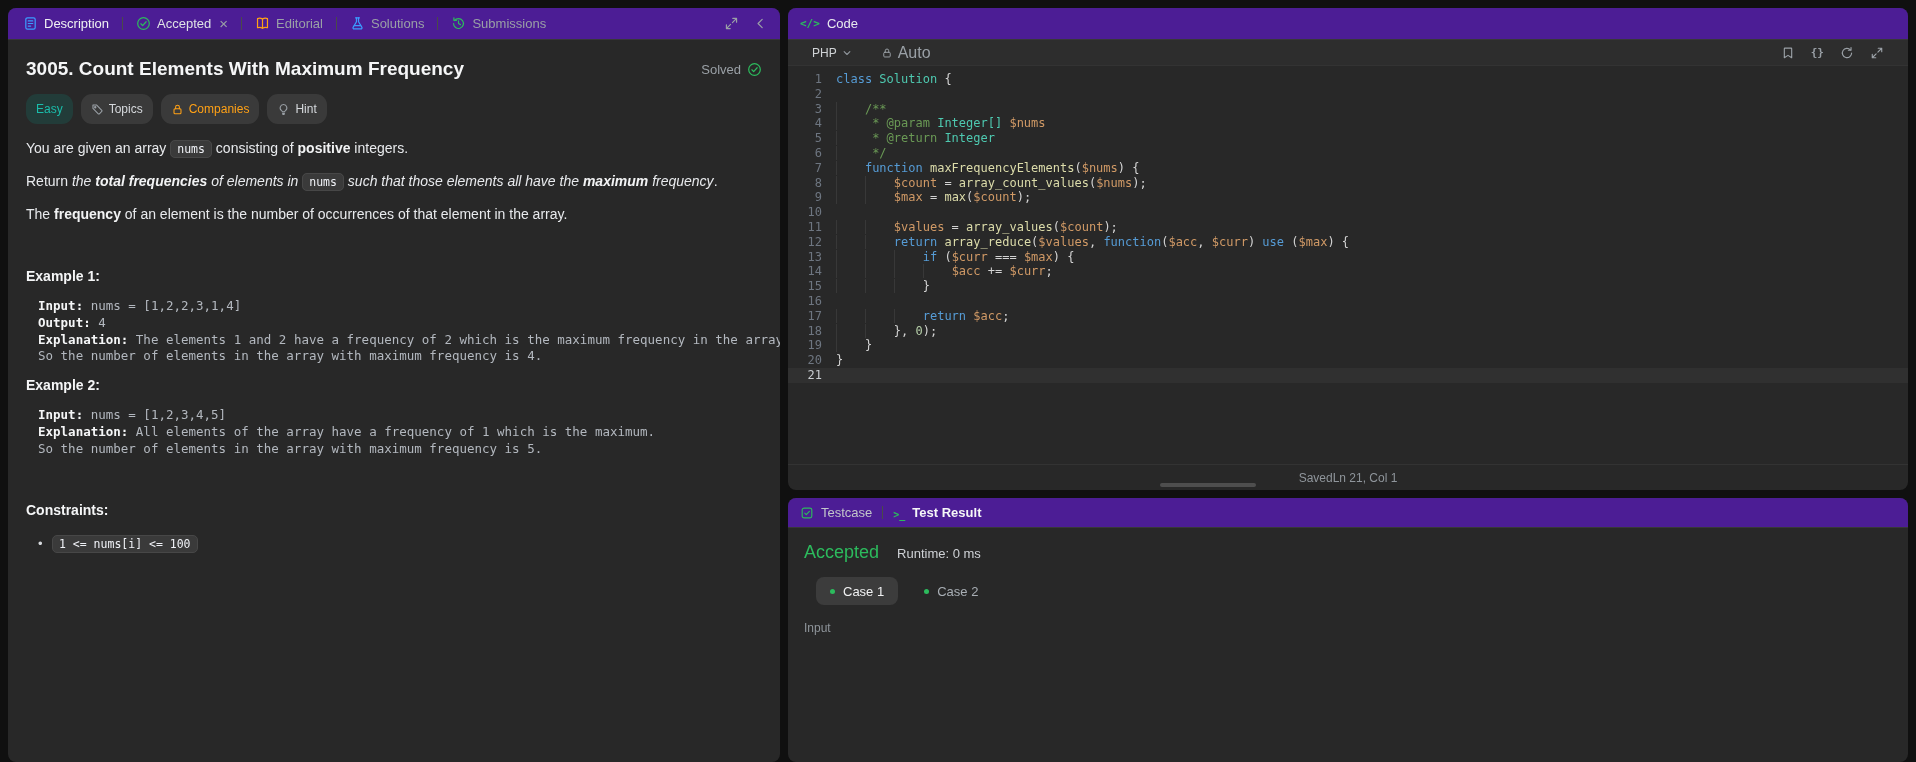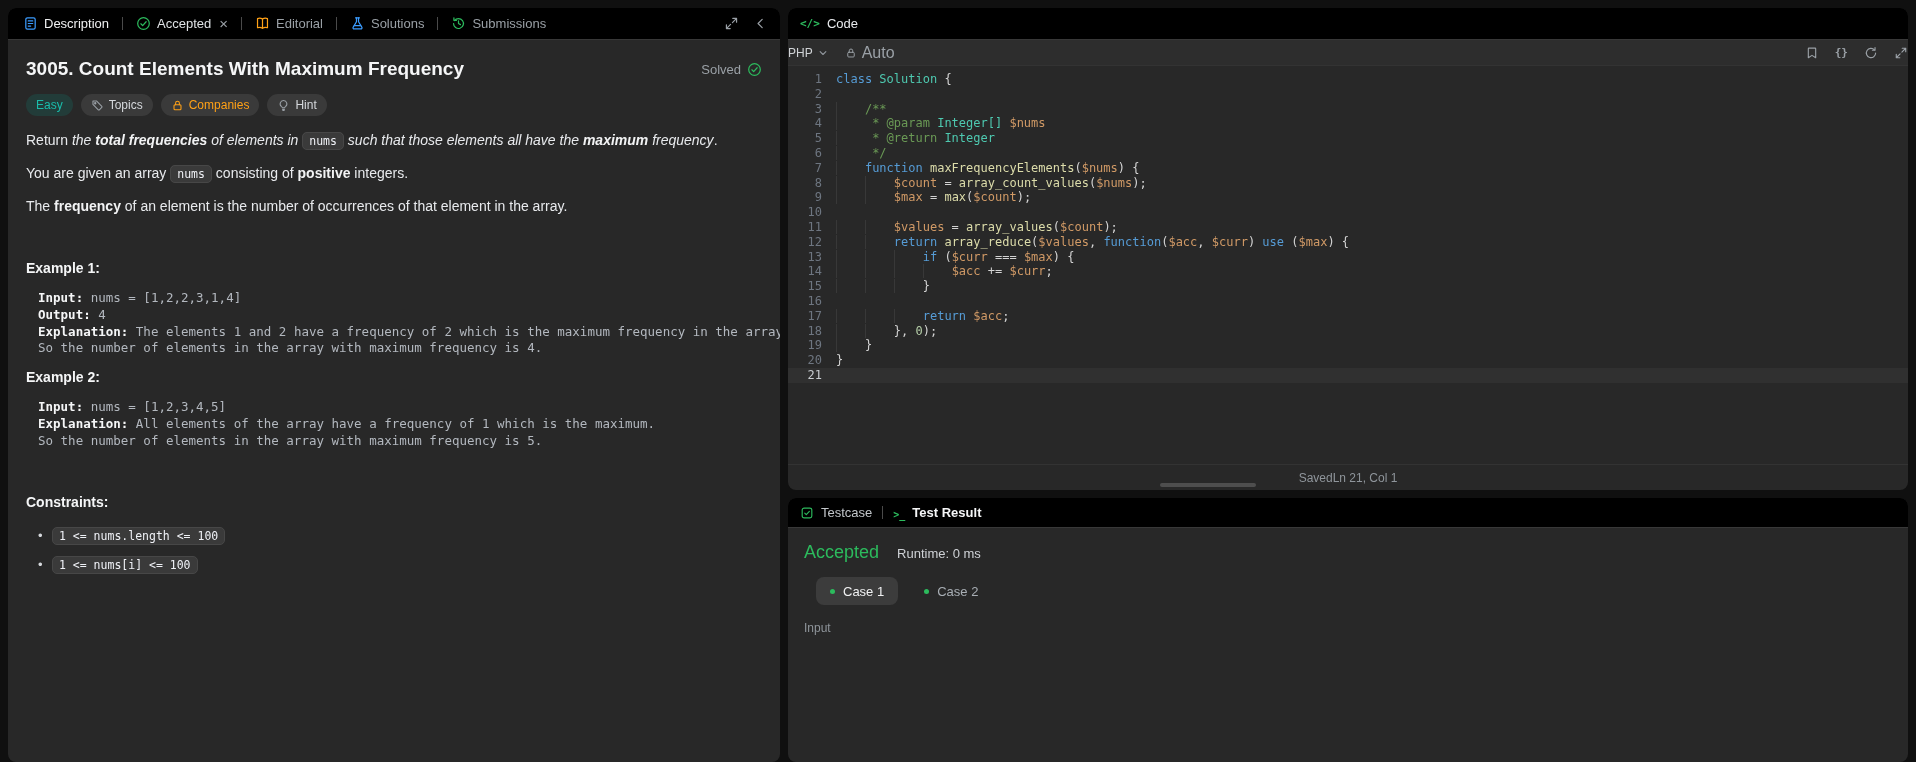--- a/index.html
+++ b/index.html
@@ -9,21 +9,21 @@
     background:#101010; color:#eff1f6;
     font-family:"Liberation Sans","DejaVu Sans",sans-serif; font-size:14px;
   }
   .app { display:flex; gap:8px; padding:8px 8px 0; height:762px; }
   .panel { background:#282828; border-radius:8px; overflow:hidden; display:flex; flex-direction:column; height:754px; }
   #left-panel { width:772px; flex:none; }
   .right-col { flex:1; min-width:0; display:flex; flex-direction:column; gap:8px; height:754px; }
   #code-panel { height:482px; flex:none; position:relative; }
   #result-panel { flex:1; }
 
-  .strip { display:flex; align-items:center; flex:none; background:#000000; border-bottom:1px solid #383838; }
+  .strip { display:flex; align-items:center; flex:none; background:#4c1d95; border-bottom:1px solid #383838; }
   .icon { display:inline-flex; align-items:center; justify-content:center; }
   .icon svg { display:block; }
 
   
   .left-strip { height:32px; padding:0 10px; }
   .tabs { display:flex; align-items:center; flex:1; min-width:0; }
   .ltab { display:flex; align-items:center; gap:6px; padding:0 5px; height:32px; font-size:13px; font-weight:500; color:#9aa0a6; cursor:pointer; white-space:nowrap; }
   .ltab.active { color:#f0f1f2; }
   .ltab.bright { color:#dfe2e5; }
   .ltab .icon { width:15px; height:15px; }
@@ -36,21 +36,21 @@
   .tab-close { color:#9aa0a6; font-size:15px; line-height:1; margin-left:2px; }
   .strip-actions { display:flex; align-items:center; gap:14px; color:#9aa0a6; padding-right:2px; }
   .strip-actions .icon { cursor:pointer; }
 
   
   .left-content { flex:1; padding:18px 18px 0; overflow:hidden; }
   .title-row { display:flex; justify-content:space-between; align-items:flex-start;text-align:center; }
   h1 { margin:0; font-size:19px; font-weight:700; color:#f5f6f7; }
   .solved { display:flex; align-items:center; gap:6px; color:#9aa0a6; font-size:13px; padding-top:4px; }
   .badges { display:flex; align-items:center; gap:8px; margin-top:14px; }
-  .chip { display:inline-flex; align-items:center; gap:5px; height:22px; padding:0 10px; border-radius:11px; background:#3a3a3a; font-size:12px; color:#d5d8dc; cursor:pointer; }
+  .chip { display:inline-flex; align-items:center; gap:5px; height:30px; padding:0 10px; border-radius:11px; background:#3a3a3a; font-size:12px; color:#d5d8dc; cursor:pointer; }
   .chip .icon { color:#9aa0a6; }
   .chip.easy { background:rgba(0,184,163,0.14); color:#1abdab; }
   .chip.companies { color:#ffa116; }
   .chip.companies .icon { color:#ffa116; }
   #desc-paragraphs { margin-top:14px; }
   .desc-p { margin:12px 0 0; font-size:14px; line-height:20px; color:#e8eaed; }
   .rt-b { font-weight:700; color:#f2f3f4; }
   .rt-i { font-style:italic; }
   .rt-bi { font-weight:700; font-style:italic; color:#f2f3f4; }
   .code-chip { font-family:"DejaVu Sans Mono","Liberation Mono",monospace; font-size:11.5px; background:#3a3a3a; border:1px solid #474747; border-radius:5px; padding:1px 6px; color:#eff1f6; }
@@ -63,21 +63,21 @@
   .constraints { margin-top:44px; }
   .c-label { font-size:14px; font-weight:700; color:#f5f6f7; }
   .constraints ul { margin:16px 0 0; padding:0 0 0 26px; list-style:none; display:flex; flex-direction:column; gap:9px; }
   .constraints li { position:relative; height:20px; display:flex; align-items:center; }
   .constraints li::before { content:"\2022"; position:absolute; left:-14px; color:#d5d8dc; font-size:13px; }
 
   
   .code-head { height:32px; padding:0 12px; gap:7px; }
   .code-glyph { font-family:"DejaVu Sans Mono","Liberation Mono",monospace; font-size:11px; font-weight:700; color:#2cbb5d; }
   .code-title { font-size:13px; font-weight:500; color:#e8eaed; }
-  .toolbar { height:26px; display:flex; align-items:center; gap:16px; padding:0 0; background:#2d2d2d; border-bottom:1px solid #333; flex:none; }
+  .toolbar { height:26px; display:flex; align-items:center; gap:28px; padding:0 24px; background:#2d2d2d; border-bottom:1px solid #333; flex:none; }
   .lang { display:flex; align-items:center; gap:4px; font-size:12px; color:#d0d3d6; cursor:pointer; }
   .lang .icon { color:#8f959b; }
   .auto { display:flex; align-items:center; gap:5px; font-size:16px; color:#9aa0a6; cursor:pointer; }
   .toolbar-right { margin-left:auto; display:flex; align-items:center; gap:16px; color:#9aa0a6; }
   .toolbar-right .icon { cursor:pointer; }
   .braces-glyph { font-family:"DejaVu Sans Mono","Liberation Mono",monospace; font-size:11px; font-weight:700; cursor:pointer; }
   .editor { flex:1; overflow:hidden; padding-top:6px; font-family:"DejaVu Sans Mono","Liberation Mono",monospace; font-size:12px; line-height:14.8px; cursor:text; }
   .code-line { display:flex; height:14.8px; }
   .code-line.active { background:rgba(255,255,255,0.04); }
   .code-line.active .ln { color:#c8ccd0; }
@@ -219,22 +219,22 @@
             <svg width="13" height="13" viewBox="0 0 16 16" fill="none" stroke="currentColor" stroke-width="1.3" stroke-linecap="round" stroke-linejoin="round">
                 <path d="M8 1.9a4.1 4.1 0 0 1 2.3 7.5c-.5.3-.8.8-.8 1.3H6.5c0-.5-.3-1-.8-1.3A4.1 4.1 0 0 1 8 1.9z"></path>
                 <path d="M6.7 12.5h2.6M7.2 14h1.6"></path>
               </svg>
           </span>
           <span>Hint</span>
         </span>
       </div>
 
       <div id="desc-paragraphs">
+          <p class="desc-p"><span class="rt-p">You are given an array </span><code class="code-chip">nums</code><span class="rt-p"> consisting of </span><span class="rt-b">positive</span><span class="rt-p"> integers.</span></p>
           <p class="desc-p"><span class="rt-p">Return </span><span class="rt-i">the </span><span class="rt-bi">total frequencies</span><span class="rt-i"> of elements in </span><code class="code-chip">nums</code><span class="rt-i"> such that those elements all have the </span><span class="rt-bi">maximum</span><span class="rt-i"> frequency</span><span class="rt-p">.</span></p>
-          <p class="desc-p"><span class="rt-p">You are given an array </span><code class="code-chip">nums</code><span class="rt-p"> consisting of </span><span class="rt-b">positive</span><span class="rt-p"> integers.</span></p>
           <p class="desc-p"><span class="rt-p">The </span><span class="rt-b">frequency</span><span class="rt-p"> of an element is the number of occurrences of that element in the array.</span></p>
         </div>
       <div id="examples">
           <div class="ex-label first">Example 1:</div>
           <div class="ex-pre">
             <div class="ex-line"><span class="ex-b">Input:</span><span class="ex-t"> nums = [1,2,2,3,1,4]</span></div>
             <div class="ex-line"><span class="ex-b">Output:</span><span class="ex-t"> 4</span></div>
             <div class="ex-line"><span class="ex-b">Explanation:</span><span class="ex-t"> The elements 1 and 2 have a frequency of 2 which is the maximum frequency in the array.</span></div>
             <div class="ex-line"><span class="ex-t">So the number of elements in the array with maximum frequency is 4.</span></div>
           </div>
@@ -243,23 +243,20 @@
             <div class="ex-line"><span class="ex-b">Input:</span><span class="ex-t"> nums = [1,2,3,4,5]</span></div>
             <div class="ex-line"><span class="ex-b">Explanation:</span><span class="ex-t"> All elements of the array have a frequency of 1 which is the maximum.</span></div>
             <div class="ex-line"><span class="ex-t">So the number of elements in the array with maximum frequency is 5.</span></div>
           </div>
         </div>
 
       <div class="constraints">
         <div class="c-label">Constraints:</div>
         <ul id="constraints-list">
             <li>
-              <code class="code-chip">1 &lt;= nums.length &lt;= 100</code>
-            </li>
-            <li>
               <code class="code-chip">1 &lt;= nums[i] &lt;= 100</code>
             </li>
           </ul>
       </div>
 
     </div>
   </section>
 
   <div class="right-col">
 

